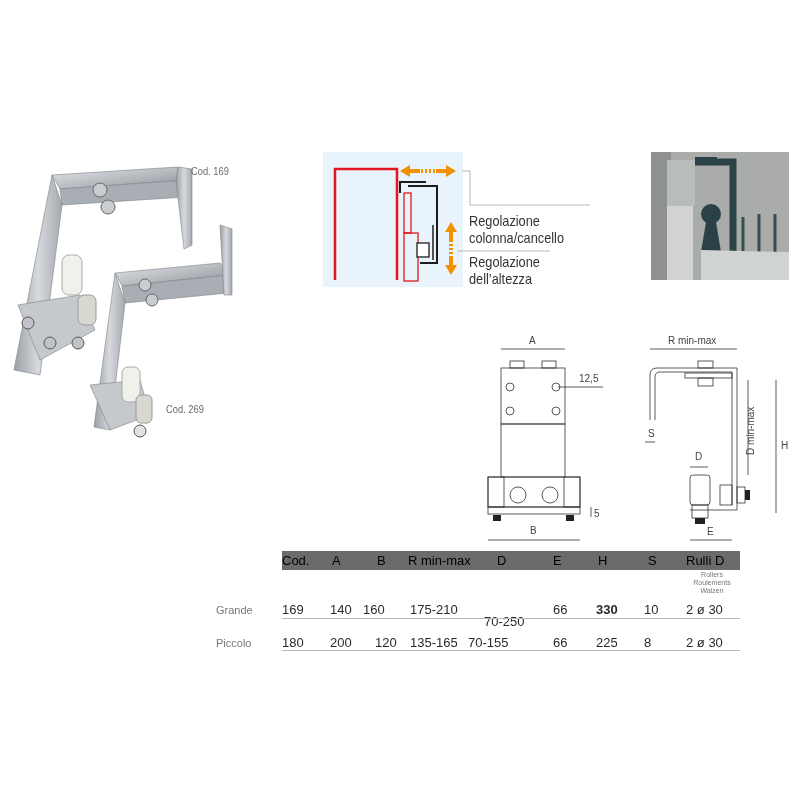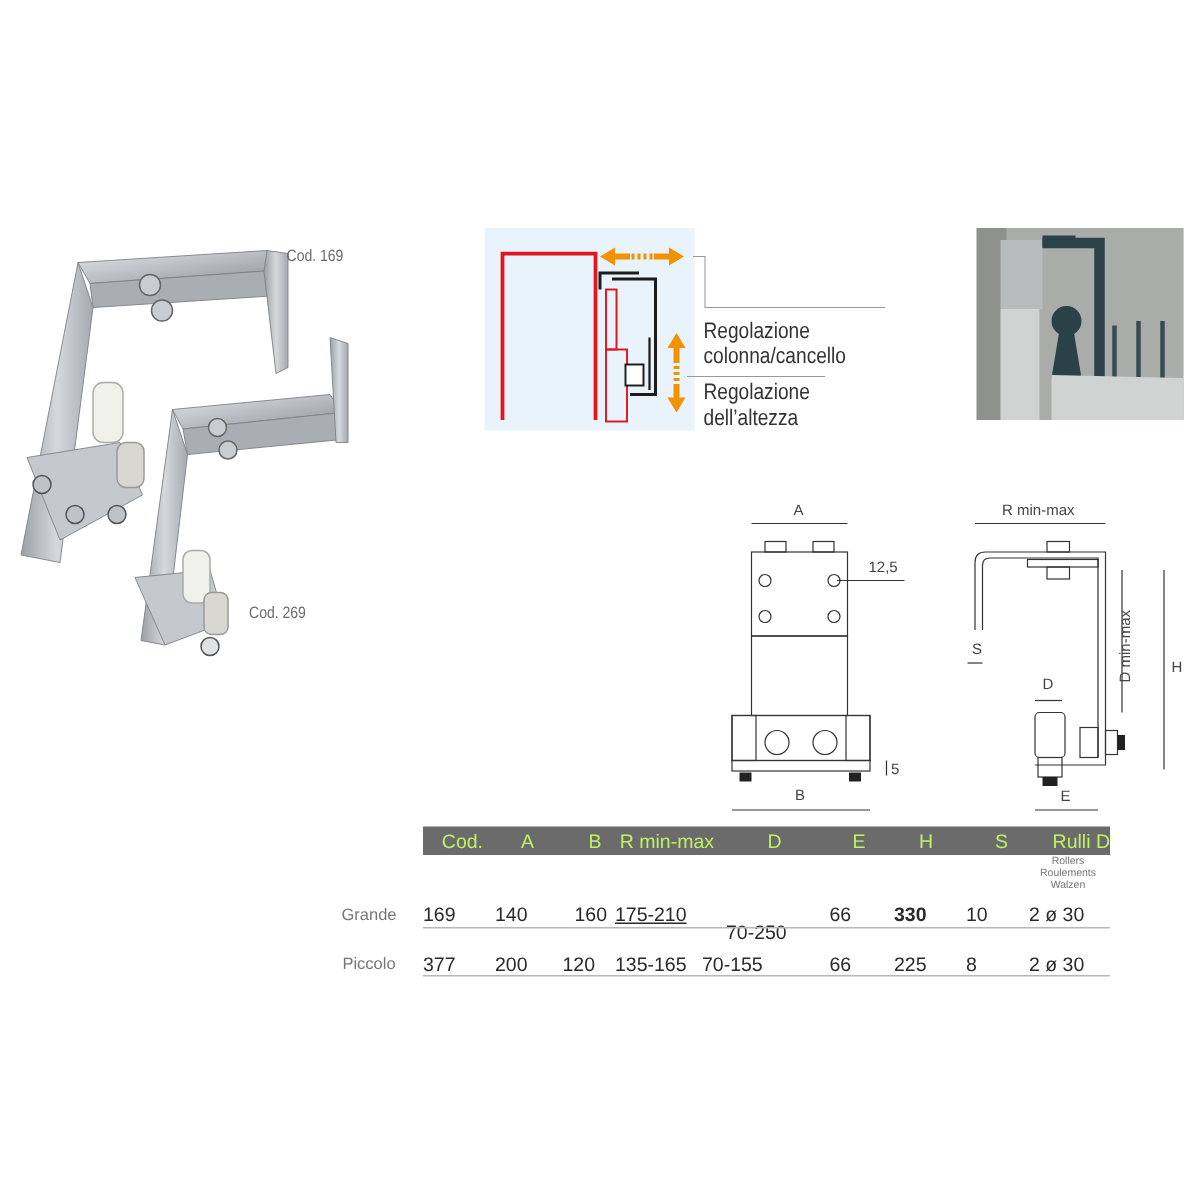--- a/index.html
+++ b/index.html
@@ -5,23 +5,23 @@
   html, body { margin:0; padding:0; background:#ffffff; }
   body { width:800px; height:800px; position:relative; overflow:hidden;
          font-family:"Liberation Sans", "DejaVu Sans", sans-serif; color:#3a3a3a; }
   .abs { position:absolute; }
   .cond { transform-origin:left top; transform:scaleX(0.85); white-space:nowrap; }
   .prod-label { font-size:11px; color:#6b6b6b; }
   .diagram-label { font-size:15px; color:#333; line-height:17px; }
   .dim { font-size:10px; color:#444; }
   
   .tbl-head { left:282px; top:551px; width:458px; height:19px; background:#6b6b6b; }
-  .th { position:absolute; top:0; height:19px; line-height:19px; color:#bef264; font-size:13px; text-align:right; }
+  .th { position:absolute; top:0; height:19px; line-height:19px; color:#000000; font-size:13px; text-align:left; }
   .td { position:absolute; font-size:13px; color:#2a2a2a; }
-  .row-label { position:absolute; font-size:11px; color:#777; text-align:center; width:60px; }
+  .row-label { position:absolute; font-size:11px; color:#777; text-align:left; width:60px; }
   .row-line { position:absolute; left:282px; width:458px; height:1px; background:#b8b8b8; }
   .subnote { font-size:7px; color:#777; text-align:center; line-height:8px; }
 </style>
 </head>
 <body>
 
 <div class="abs" style="left:0;top:145px;width:260px;height:300px;">
   <svg width="260" height="300" viewBox="0 0 260 300">
     <defs>
       <linearGradient id="zinc" x1="0" y1="0" x2="1" y2="1">
@@ -194,33 +194,33 @@
   <div class="abs subnote" style="left:685px;top:571px;width:54px;">
     <div>Rollers</div>
     <div>Roulements</div>
     <div>Walzen</div>
   </div>
 
   <div>
     <div class="row-label" style="left:216px;top:604px;">Grande</div>
     <div class="td" style="left:282px;top:602px;width:40px;">169</div>
     <div class="td" style="left:330px;top:602px;width:30px;">140</div>
-    <div class="td" style="left:383px;top:602px;width:30px;">160</div>
-    <div class="td" style="left:410px;top:602px;width:68px;text-decoration:underline;">175-210</div>
+    <div class="td" style="left:363px;top:602px;width:30px;">160</div>
+    <div class="td" style="left:410px;top:602px;width:68px;">175-210</div>
     <div class="td" style="left:484px;top:614px;width:54px;">70-250</div>
     <div class="td" style="left:553px;top:602px;width:24px;">66</div>
     <div class="td" style="left:596px;top:602px;width:28px;font-weight:bold;">330</div>
     <div class="td" style="left:644px;top:602px;width:24px;">10</div>
     <div class="td" style="left:686px;top:602px;width:54px;">2 ø 30</div>
     <div class="row-line" style="top:618px;"></div>
   </div>
 
   <div>
     <div class="row-label" style="left:216px;top:637px;">Piccolo</div>
-    <div class="td" style="left:282px;top:635px;width:40px;">377</div>
+    <div class="td" style="left:282px;top:635px;width:40px;">180</div>
     <div class="td" style="left:330px;top:635px;width:30px;">200</div>
     <div class="td" style="left:375px;top:635px;width:30px;">120</div>
     <div class="td" style="left:410px;top:635px;width:68px;">135-165</div>
     <div class="td" style="left:468px;top:635px;width:54px;">70-155</div>
     <div class="td" style="left:553px;top:635px;width:24px;">66</div>
     <div class="td" style="left:596px;top:635px;width:28px;">225</div>
     <div class="td" style="left:644px;top:635px;width:24px;">8</div>
     <div class="td" style="left:686px;top:635px;width:54px;">2 ø 30</div>
     <div class="row-line" style="top:650px;"></div>
   </div>

